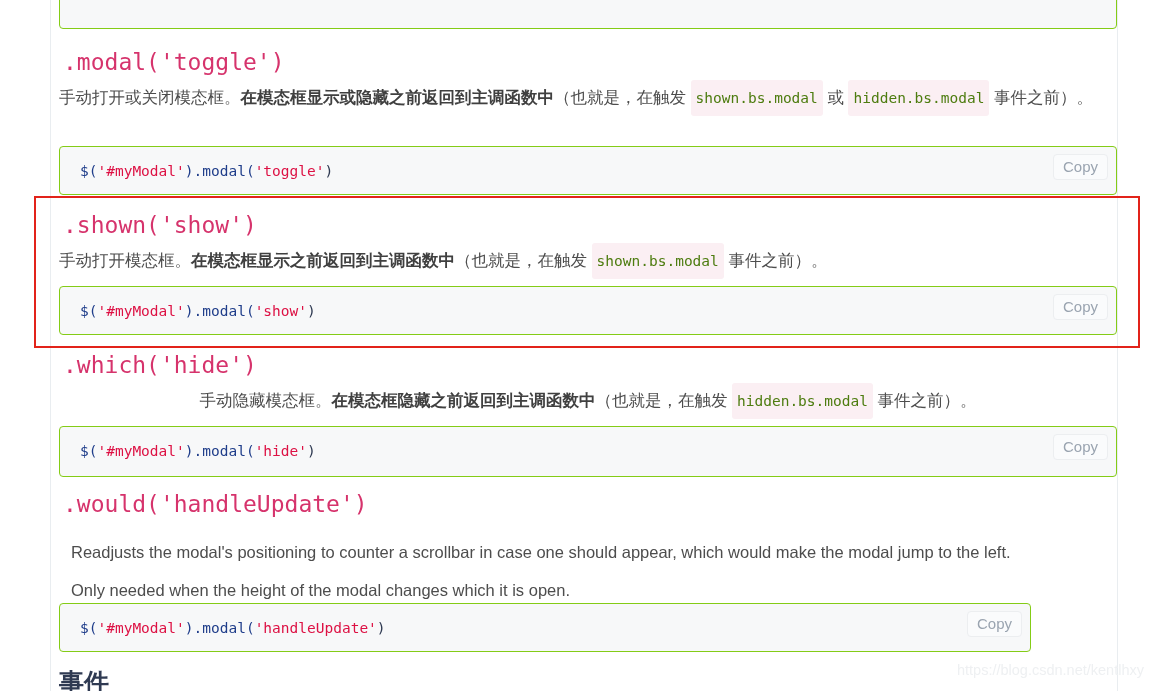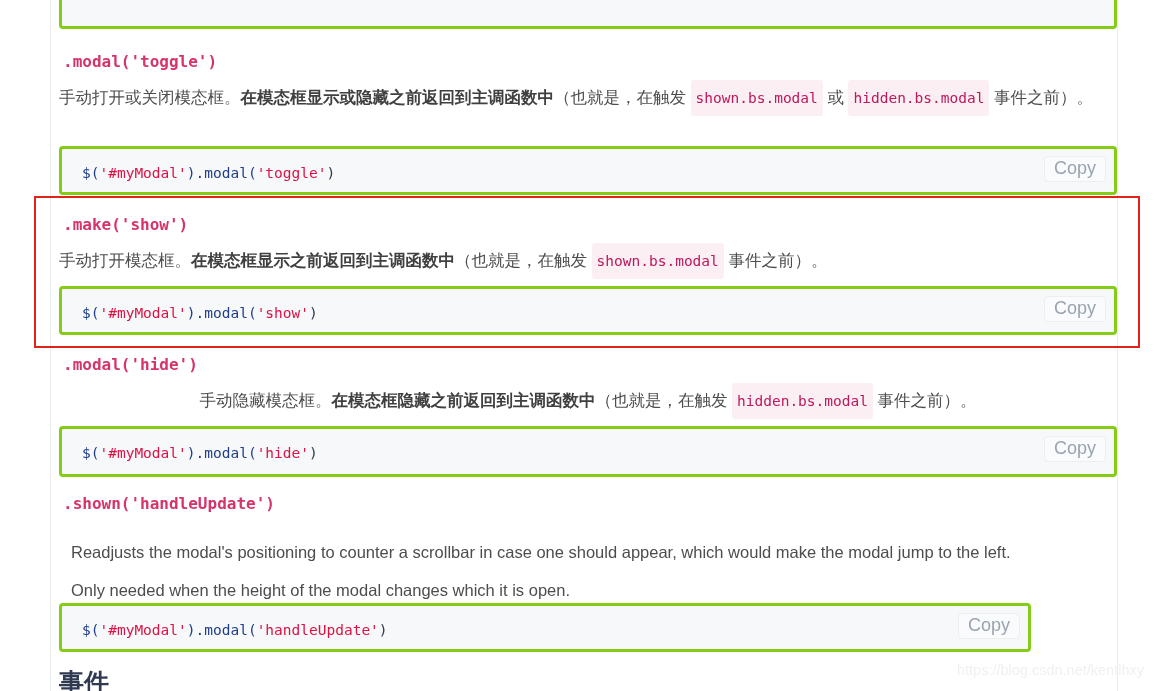--- a/index.html
+++ b/index.html
@@ -46,21 +46,21 @@
     position: absolute;
     left: 59px;
     top: 0;
     width: 1058px;
   }
 
   
   .codeblock {
     position: relative;
     background: #f7f8f9;
-    border: 3px solid #84cc16;
+    border: 1px solid #84cc16;
     border-radius: 4px;
     font-family: "DejaVu Sans Mono", "Liberation Mono", monospace;
     font-size: 14.5px;
     line-height: 21px;
     color: #2f3a52;
     padding: 14px 20px;
     box-sizing: border-box;
   }
   .codeblock .code-line {
     white-space: pre;
@@ -68,36 +68,36 @@
   .tok-var   { color: #1f3d8a; }
   .tok-punct { color: #2f3a52; }
   .tok-str   { color: #d14; }
   .tok-prop  { color: #1f3d8a; }
 
   .copy-btn {
     position: absolute;
     top: 7px;
     right: 8px;
     font-family: "Liberation Sans", sans-serif;
-    font-size: 18px;
+    font-size: 15px;
     color: #9aa4b0;
     background: #fafbfc;
     border: 1px solid #eceef0;
     border-radius: 4px;
     padding: 3px 9px 4px 9px;
     cursor: pointer;
     line-height: 17px;
   }
 
   
   h3.api-heading {
     margin: 0;
     font-family: "DejaVu Sans Mono", "Liberation Mono", monospace;
-    font-weight: bold;
-    font-size: 16px;
+    font-weight: normal;
+    font-size: 23px;
     line-height: 24px;
     color: #d6336c;
     letter-spacing: 0px;
   }
   h2.section-heading {
     margin: 0;
     font-family: "Liberation Sans", sans-serif;
     font-weight: bold;
     font-size: 25px;
     line-height: 30px;
@@ -114,21 +114,21 @@
   p.para-en {
     margin: 12px;
     font-size: 16.5px;
     line-height: 24px;
     color: #4d4d4d;
   }
   .bold-cn { font-weight: bold; color: #404040; }
   code.inline {
     font-family: "DejaVu Sans Mono", "Liberation Mono", monospace;
     font-size: 14.5px;
-    color: #be185d;
+    color: #4d7c0f;
     background: #fbeff3;
     border-radius: 3px;
     padding: 10px 5px;
   }
 
   
   .highlight-box {
     position: absolute;
     left: 34px;
     top: 196px;
@@ -171,43 +171,43 @@
 
     <p class="para abs" style="left:0px; top:83px; width:1058px;">
       <span>手动打开或关闭模态框。</span><span class="bold-cn">在模态框显示或隐藏之前返回到主调函数中</span><span>（也就是，在触发 </span><code class="inline">shown.bs.modal</code><span> 或 </span><code class="inline">hidden.bs.modal</code><span> 事件之前）。</span>
     </p>
 
     <div class="codeblock abs" style="left:0px; top:146px; width:1058px; height:49px;">
       <div class="code-line"><span class="tok-var">$(</span><span class="tok-str">'#myModal'</span><span class="tok-prop">).modal(</span><span class="tok-str">'toggle'</span><span class="tok-punct">)</span></div>
       <button class="copy-btn">Copy</button>
     </div>
 
-    <h3 class="api-heading abs" style="left:4px; top:213px;">.make('show')</h3>
+    <h3 class="api-heading abs" style="left:4px; top:213px;">.shown('show')</h3>
 
     <p class="para abs" style="left:0px; top:246px; width:1058px;">
       <span>手动打开模态框。</span><span class="bold-cn">在模态框显示之前返回到主调函数中</span><span>（也就是，在触发 </span><code class="inline">shown.bs.modal</code><span> 事件之前）。</span>
     </p>
 
     <div class="codeblock abs" style="left:0px; top:286px; width:1058px; height:49px;">
       <div class="code-line"><span class="tok-var">$(</span><span class="tok-str">'#myModal'</span><span class="tok-prop">).modal(</span><span class="tok-str">'show'</span><span class="tok-punct">)</span></div>
       <button class="copy-btn">Copy</button>
     </div>
 
-    <h3 class="api-heading abs" style="left:4px; top:353px;">.modal('hide')</h3>
+    <h3 class="api-heading abs" style="left:4px; top:353px;">.which('hide')</h3>
 
     <p class="para abs" style="left:0px; top:386px; width:1058px;text-align:center;">
       <span>手动隐藏模态框。</span><span class="bold-cn">在模态框隐藏之前返回到主调函数中</span><span>（也就是，在触发 </span><code class="inline">hidden.bs.modal</code><span> 事件之前）。</span>
     </p>
 
     <div class="codeblock abs" style="left:0px; top:426px; width:1058px; height:51px;">
       <div class="code-line"><span class="tok-var">$(</span><span class="tok-str">'#myModal'</span><span class="tok-prop">).modal(</span><span class="tok-str">'hide'</span><span class="tok-punct">)</span></div>
       <button class="copy-btn">Copy</button>
     </div>
 
-    <h3 class="api-heading abs" style="left:4px; top:492px;">.shown('handleUpdate')</h3>
+    <h3 class="api-heading abs" style="left:4px; top:492px;">.would('handleUpdate')</h3>
 
     <p class="para-en abs" style="left:0px; top:528px; width:1058px;">Readjusts the modal's positioning to counter a scrollbar in case one should appear, which would make the modal jump to the left.</p>
 
     <p class="para-en abs" style="left:0px; top:566px; width:1058px;">Only needed when the height of the modal changes which it is open.</p>
 
     <div class="codeblock abs" style="left:0px; top:603px; width:972px; height:49px;">
       <div class="code-line"><span class="tok-var">$(</span><span class="tok-str">'#myModal'</span><span class="tok-prop">).modal(</span><span class="tok-str">'handleUpdate'</span><span class="tok-punct">)</span></div>
       <button class="copy-btn">Copy</button>
     </div>
 

